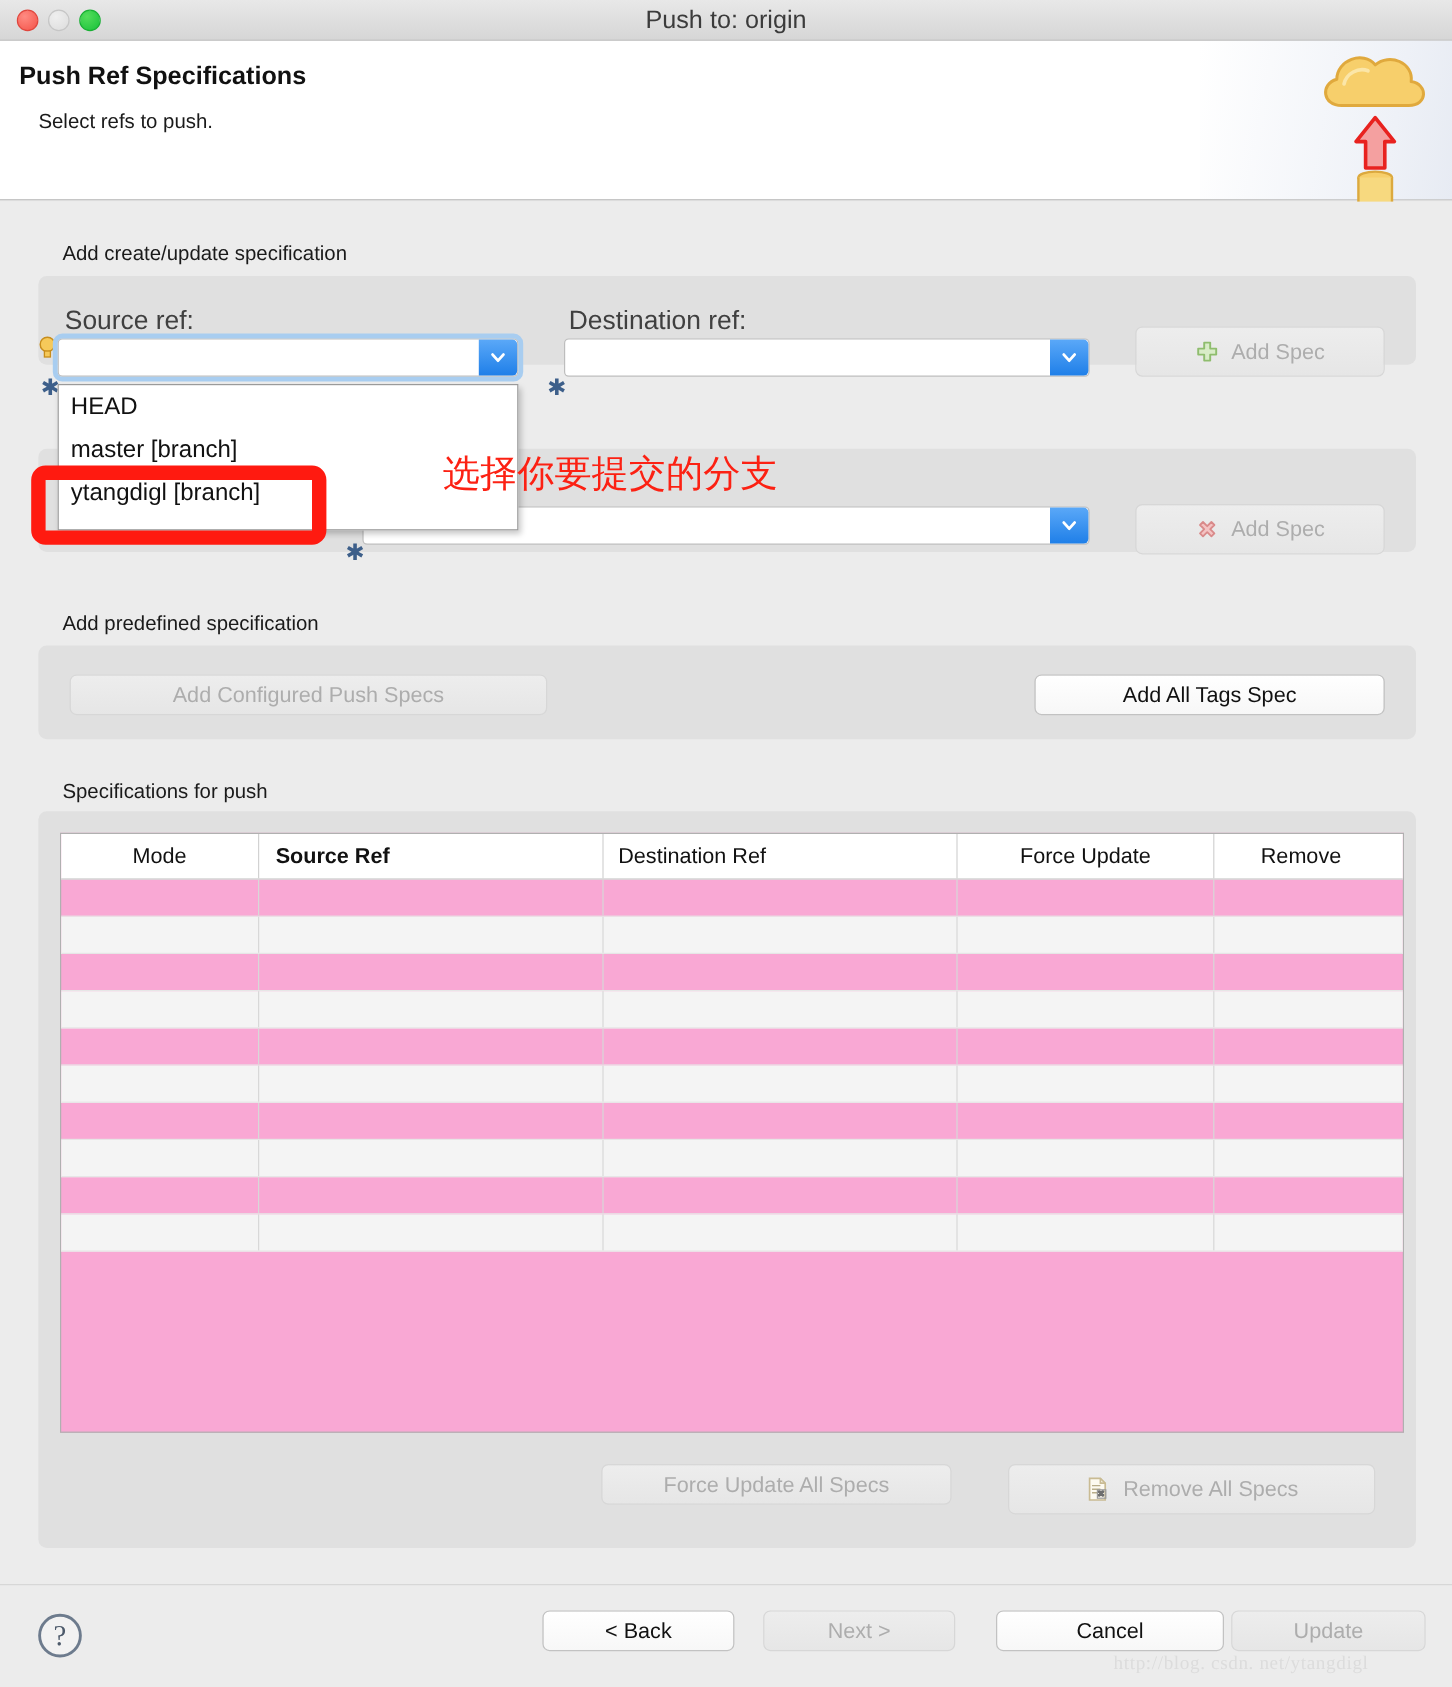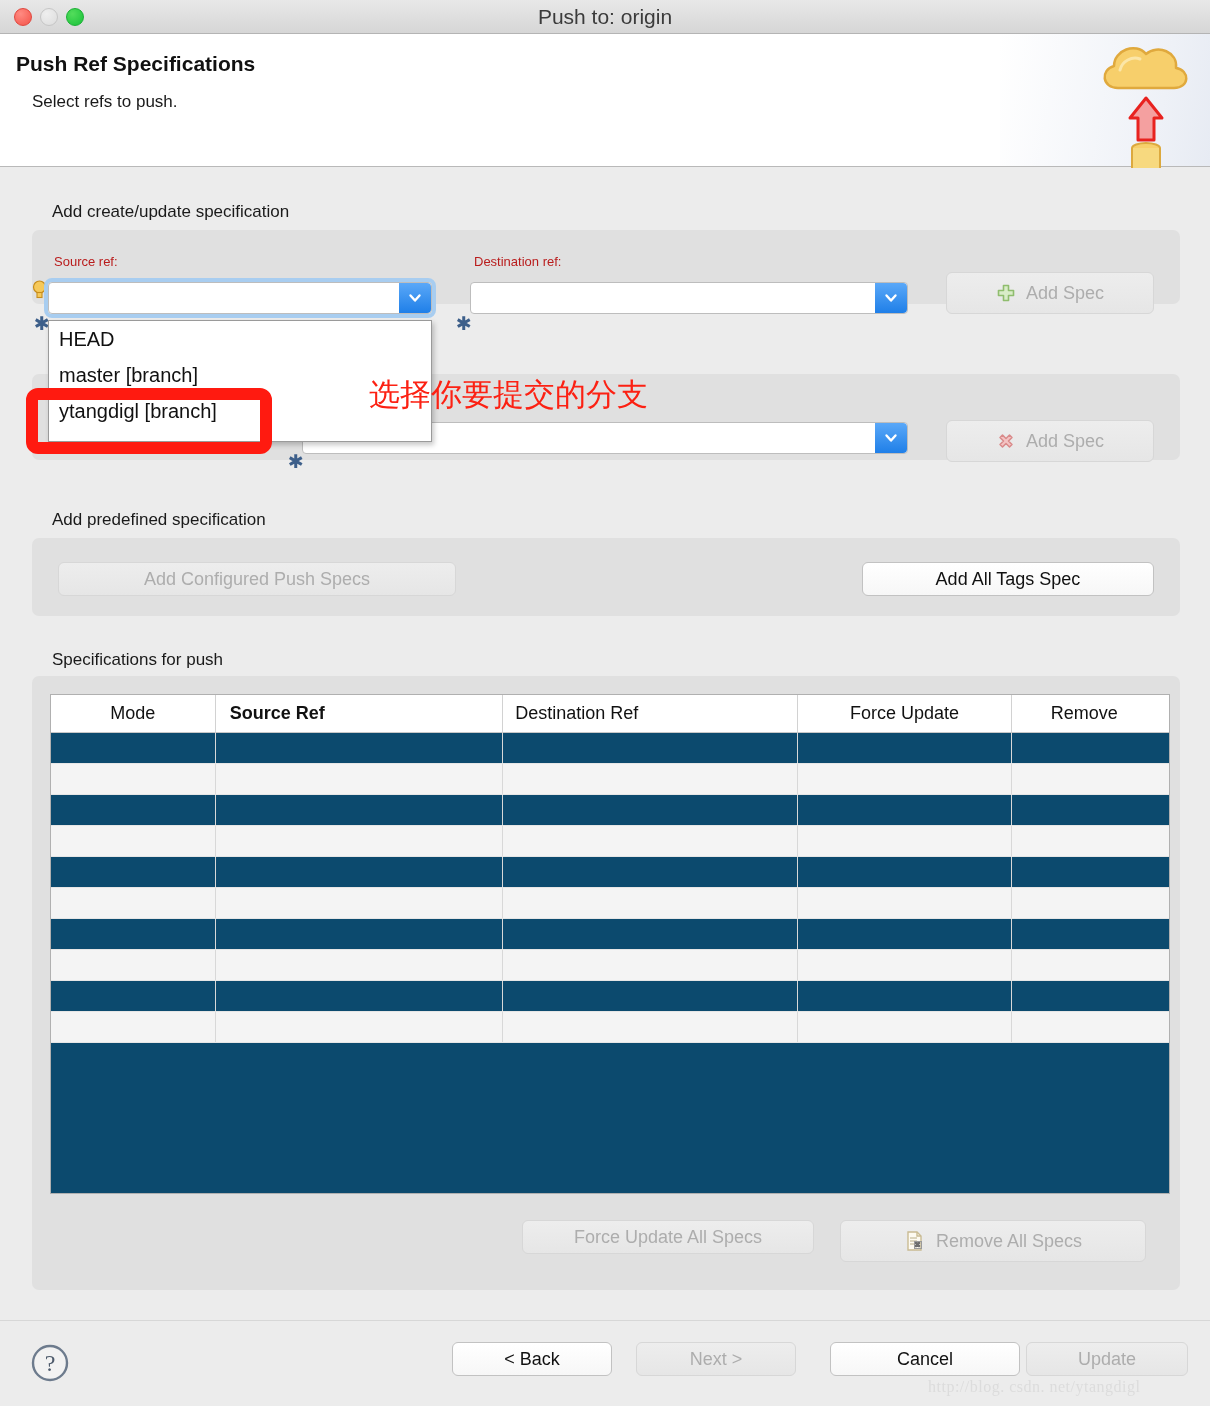--- a/index.html
+++ b/index.html
@@ -55,21 +55,21 @@
   }
 
   .section-label {
     position: absolute; font-size: 17px; color: #1a1a1a;
   }
   .groupbox {
     position: absolute; background: #e0e0e0; border-radius: 7px;
   }
 
   
-  .field-label { position: absolute; font-size: 13px; color: #b91c1c; }
+  .field-label { position: absolute; font-size: 22px; color: #404040; }
 
   
   .combo {
     position: absolute; height: 32px; background: #fff;
     border: 1px solid #bdbdbd; border-radius: 4px;
     display: flex; align-items: stretch;
   }
   .combo .combo-text { flex: 1; font-size: 15px; padding: 0 6px; line-height: 30px; color: #111; overflow: hidden; }
   .combo .arrow {
     width: 32px; border-radius: 0 4px 4px 0;
@@ -97,21 +97,21 @@
   }
   .btn.disabled {
     color: #adadad;
     background: linear-gradient(#ededed, #e6e6e6);
     border-color: #d7d7d7;
   }
   .btn .bicon { margin-right: 10px; display: flex; align-items: center; }
 
   
   .table-wrap {
-    position: absolute; background: #0c4a6e;
+    position: absolute; background: #f9a8d4;
     border: 1px solid #b0b0b0;
   }
   .thead {
     display: flex; height: 38px; background: #fff;
     border-bottom: 1px solid #c8c8c8;
   }
   .th {
     font-size: 18px; color: #111; display: flex; align-items: center; justify-content: center;
     border-right: 1px solid #d2d2d2; height: 100%;
   }
@@ -356,21 +356,21 @@
           <div class="tcell" style="width: 165px;"></div>
           <div class="tcell" style="width: 288px;"></div>
           <div class="tcell" style="width: 295px;"></div>
           <div class="tcell" style="width: 215px;"></div>
           <div class="tcell" style="width: 144px; border-right: none;"></div>
           <div style="width: 13px;"></div>
         </div>
       </div>
   </div>
 
-  <div class="btn disabled" style="left:522px; top:1052px; width:292px; height:34px;">
+  <div class="btn disabled" style="left:501px; top:1052px; width:292px; height:34px;">
     <span>Force Update All Specs</span>
   </div>
   <div class="btn disabled" style="left:840px; top:1052px; width:306px; height:42px;">
     <span class="bicon">
       <svg viewBox="0 0 22 22" width="22" height="22">
         <path d="M4 2 h9 l4 4 v14 h-13 Z" fill="#fdfaf1" stroke="#c9bb93" stroke-width="1.4"></path>
         <path d="M13 2 v4 h4" fill="none" stroke="#c9bb93" stroke-width="1.4"></path>
         <path d="M6 8 h7 M6 11 h7 M6 14 h5" stroke="#b9ad8a" stroke-width="1.2"></path>
         <path d="M12 13 L15 16 M15 13 L12 16" stroke="#6e6e6e" stroke-width="2.6" stroke-linecap="round"></path>
         <rect x="10.5" y="11.5" width="7" height="7" fill="none" stroke="#9a9a9a" stroke-width="1"></rect>

